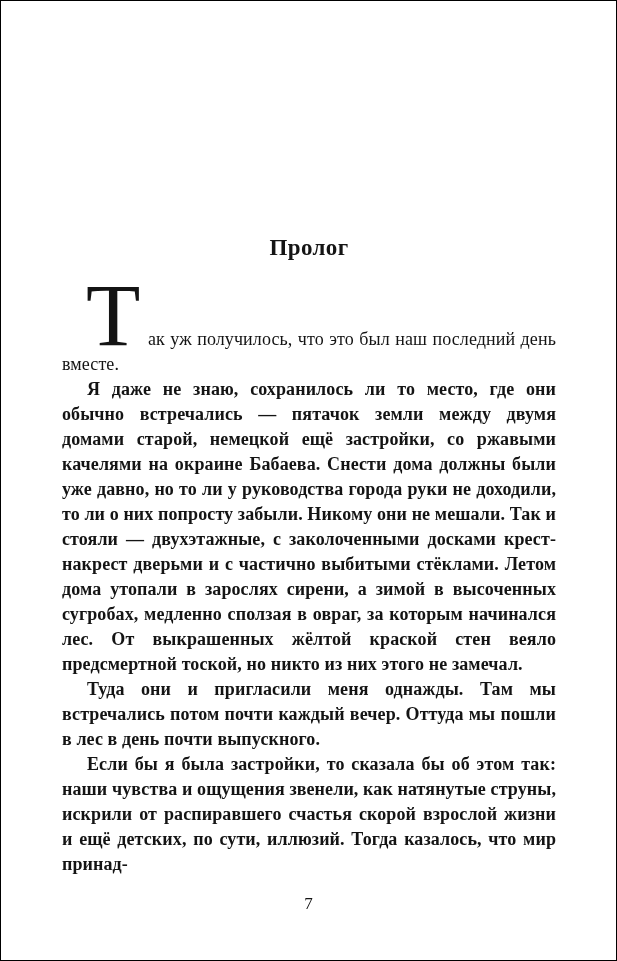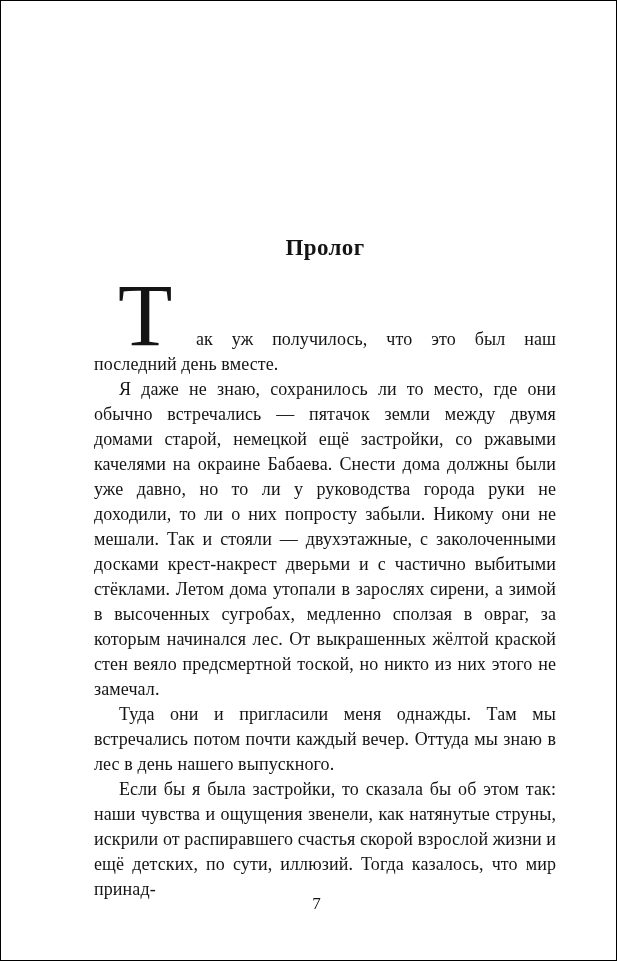--- a/index.html
+++ b/index.html
@@ -1,15 +1,15 @@
 <!DOCTYPE html>
 <html lang="ru"><head>
   <meta charset="utf-8">
   <style>
-    * { box-sizing: border-box; padding-left: 16px; }
+    * { box-sizing: border-box; }
     html, body {
       margin: 0;
       padding: 0;
       background: #ffffff;
     }
     body {
       width: 617px;
       height: 961px;
       font-family: "Liberation Serif", "DejaVu Serif", serif;
       color: #141414;
@@ -53,20 +53,21 @@
       left: 24px;
       top: -56px;
       font-size: 89px;
       line-height: 1;
       text-indent: 0;
       font-weight: normal;
       color: #141414;
     }
     .para.indent {
       text-indent: 25px;
+      font-weight: bold;
     }
     .page-number {
       position: absolute;
       left: 0;
       right: 0;
       bottom: 46px;
       text-align: center;
       font-size: 17px;
       color: #141414;
     }
@@ -75,19 +76,19 @@
 <body>
 
 <div class="book-page">
   <main class="text-block">
     <h1 class="chapter-title">Пролог</h1>
 
     <p class="para opening-para"><span class="drop-cap">Т</span><span>ак уж получилось, что это был наш последний день вместе.</span></p>
 
     <p class="para indent">Я даже не знаю, сохранилось ли то место, где они обычно встречались — пятачок земли между двумя домами старой, немецкой ещё застройки, со ржавыми качелями на окраине Бабаева. Снести дома должны были уже давно, но то ли у руководства города руки не доходили, то ли о них попросту забыли. Никому они не мешали. Так и стояли — двухэтажные, с заколоченными досками крест-накрест дверьми и с частично выбитыми стёклами. Летом дома утопали в зарослях сирени, а зимой в высоченных сугробах, медленно сползая в овраг, за которым начинался лес. От выкрашенных жёлтой краской стен веяло предсмертной тоской, но никто из них этого не замечал.</p>
 
-    <p class="para indent">Туда они и пригласили меня однажды. Там мы встречались потом почти каждый вечер. Оттуда мы знаю в лес в день нашего выпускного.</p>
+    <p class="para indent">Туда они и пригласили меня однажды. Там мы встречались потом почти каждый вечер. Оттуда мы пошли в лес в день почти выпускного.</p>
 
     <p class="para indent">Если бы я была застройки, то сказала бы об этом так: наши чувства и ощущения звенели, как натянутые струны, искрили от распиравшего счастья скорой взрослой жизни и ещё детских, по сути, иллюзий. Тогда казалось, что мир принад-</p>
   </main>
 
   <div class="page-number">7</div>
 </div>
 
 </body></html>

